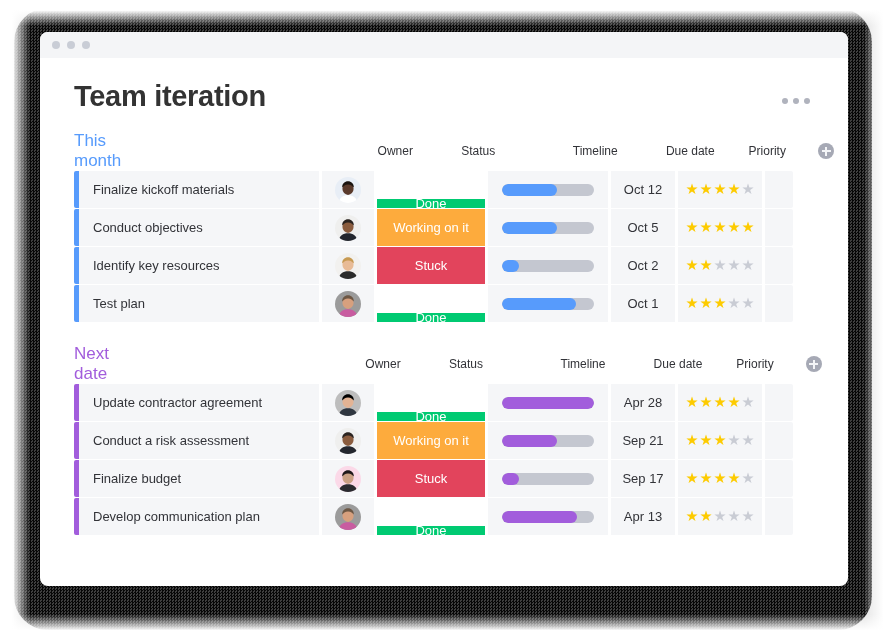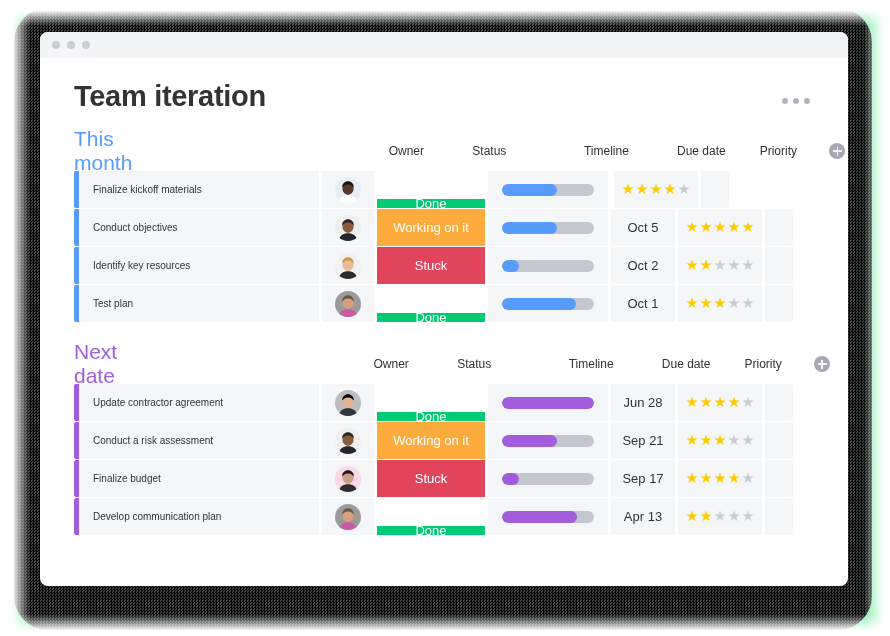--- a/index.html
+++ b/index.html
@@ -8,21 +8,21 @@
     width: 890px; height: 636px;
     background: #ffffff;
     font-family: "Liberation Sans", sans-serif;
     overflow: hidden;
   }
 
   
   #stage {
     position: relative;
     width: 890px; height: 636px;
-    background: #86efac;
+    background: #e5e5e5;
   }
   .shadow-frame {
     position: absolute;
     left: 14px; top: 8px;
     width: 858px; height: 622px;
     border-radius: 34px;
     background:
       repeating-conic-gradient(#000 0% 25%, #3a3a3a 0% 50%) 0 0/3px 3px,
       #000;
     opacity: 0.97;
@@ -78,21 +78,21 @@
   .kebab i { width: 6px; height: 6px; border-radius: 50%; background: #b0b3bd; display:block; }
 
   
   .board { margin-top: 26px; }
   .board.second { margin-top: 30px; }
 
   .group-head {
     display: flex; align-items: center;
     height: 24px; margin-bottom: 8px;
   }
-  .group-title { font-size: 21px; font-weight: normal; }
+  .group-title { font-size: 17px; font-weight: normal; }
   .group-title.blue { color: #579bfc; }
   .group-title.purple { color: #a25ddc; }
 
   .cols { display: flex; align-items: center; margin-left: auto; }
   .colhead {
     font-size: 12px; color: #323338; text-align: center;
   }
 
   
   .c-accent { width: 5px; flex: 0 0 5px; }
@@ -119,21 +119,21 @@
   .row { display: flex; align-items: stretch; height: 37px; margin-bottom: 1px; }
   .cell {
     background: #f5f6f8;
     display: flex; align-items: center; justify-content: center;
     font-size: 13px; color: #323338;
   }
   .accent { border-radius: 2px 0 0 2px; }
   .accent.blue { background: #579bfc; }
   .accent.purple { background: #a25ddc; }
 
-  .cell.name { justify-content: flex-start; padding-left: 14px; font-size: 10px; }
+  .cell.name { justify-content: flex-start; padding-left: 14px; font-size: 13px; }
 
   .avatar {
     width: 26px; height: 26px; border-radius: 50%;
     overflow: hidden; position: relative;
   }
 
   .cell.status { color: #ffffff; font-size: 13px; background: #00ca72; }
   .cell.status.working { background: #fdab3d; }
   .cell.status.stuck   { background: #e2445c; }
   .cell.status.done    { background: #00ca72; margin-top: 28px; }
@@ -219,20 +219,21 @@
               </div>
               <div class="gap"></div>
               <div class="cell status done c-status">Done</div>
               <div class="gap"></div>
               <div class="cell c-time">
                 <span class="bar-track">
                   <span class="bar-fill blue" style="width:60%"></span>
                 </span>
               </div>
               <div class="gap"></div>
+              <div class="cell c-due">Oct 12</div>
               <div class="gap"></div>
               <div class="cell c-prio">
                 <div class="stars">
                   <span class="star on">★</span>
                   <span class="star on">★</span>
                   <span class="star on">★</span>
                   <span class="star on">★</span>
                   <span class="star">★</span>
                 </div>
               </div>
@@ -381,21 +382,21 @@
               </div>
               <div class="gap"></div>
               <div class="cell status done c-status">Done</div>
               <div class="gap"></div>
               <div class="cell c-time">
                 <span class="bar-track">
                   <span class="bar-fill purple" style="width:100%"></span>
                 </span>
               </div>
               <div class="gap"></div>
-              <div class="cell c-due">Jun 28</div>
+              <div class="cell c-due">Apr 28</div>
               <div class="gap"></div>
               <div class="cell c-prio">
                 <div class="stars">
                   <span class="star on">★</span>
                   <span class="star on">★</span>
                   <span class="star on">★</span>
                   <span class="star on">★</span>
                   <span class="star">★</span>
                 </div>
               </div>

